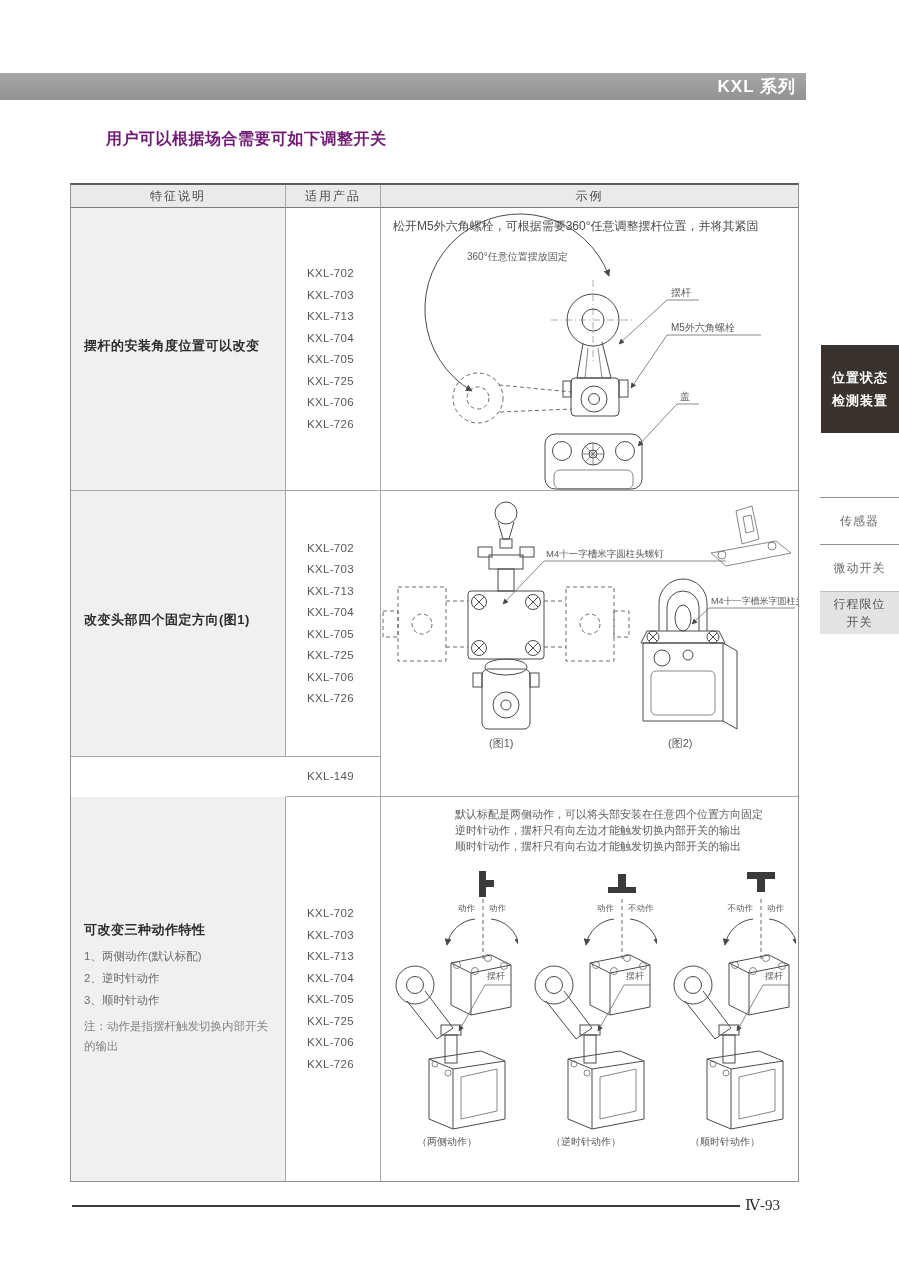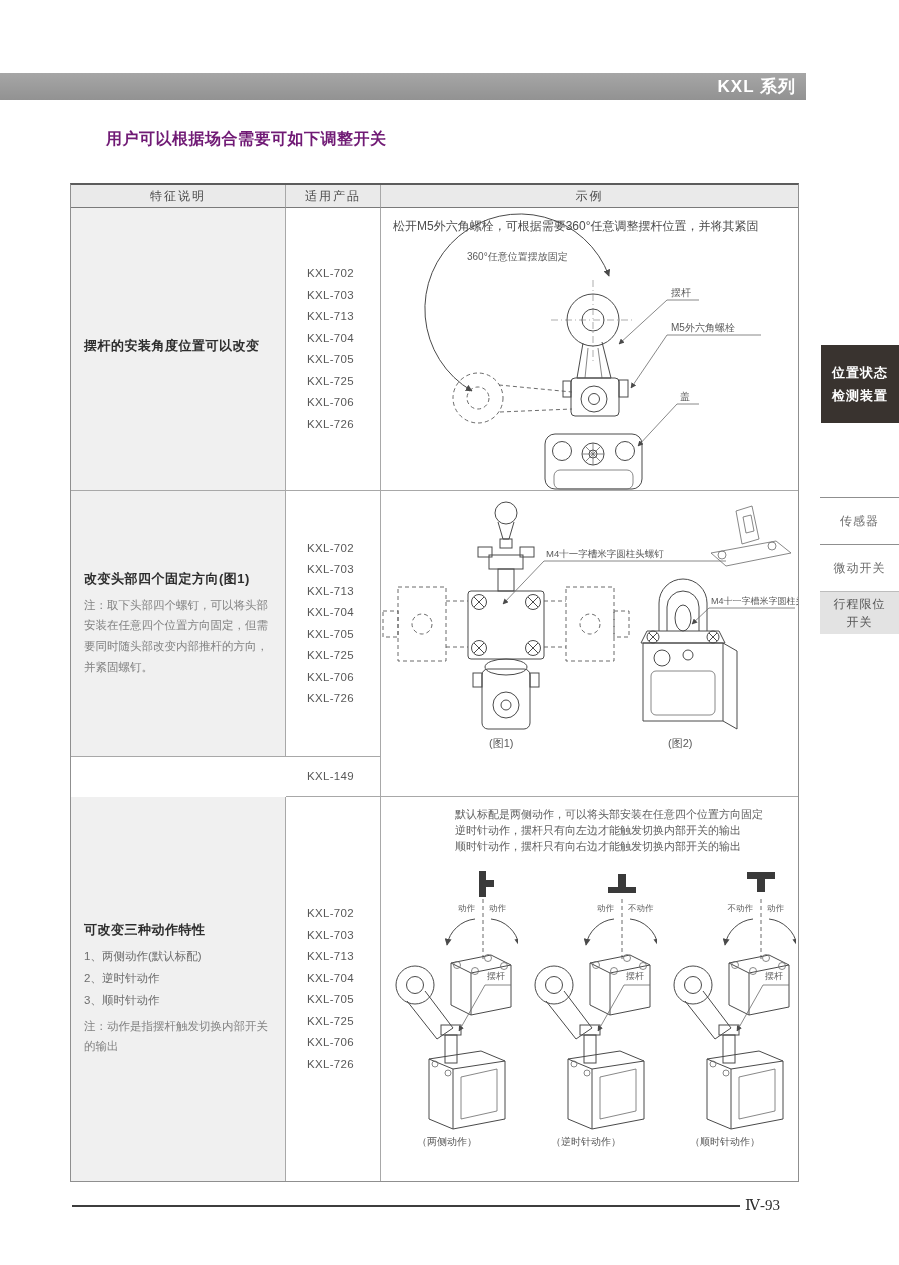--- a/index.html
+++ b/index.html
@@ -62,21 +62,21 @@
   
   .ex3-desc{position:absolute;left:74px;top:10px;font-size:11px;color:#606060;line-height:1.45;white-space:nowrap;}
   .diag{position:absolute;top:70px;width:133px;height:300px;}
   .d1{left:4px}.d2{left:143px}.d3{left:282px}
   .arcL{position:absolute;top:36px;left:0;width:90px;text-align:right;font-size:8.5px;color:#5c5c5c;}
   .arcR{position:absolute;top:36px;left:104px;font-size:8.5px;color:#5c5c5c;white-space:nowrap;}
   .lev-label{position:absolute;top:103px;left:102px;font-size:9px;color:#5c5c5c;}
   .diag-cap{position:absolute;top:268px;left:0;width:124px;text-align:center;font-size:10px;color:#565656;white-space:nowrap;}
   
   .side-active{
-    position:absolute;left:821px;top:345px;width:78px;height:78px;background:#39332f;
+    position:absolute;left:821px;top:345px;width:78px;height:88px;background:#39332f;
     color:#fff;font-size:13px;font-weight:bold;display:flex;flex-direction:column;
     justify-content:center;align-items:center;line-height:1.8;letter-spacing:1px;
   }
   .side-group{position:absolute;left:820px;top:485px;width:79px;margin-top:12px;}
   .side-item{
     border-top:1px solid #8f8f8f;height:46px;display:flex;align-items:center;justify-content:center;
     font-size:12px;color:#6b6b6b;letter-spacing:1px;
   }
   .side-hl{
     background:#e3e3e3;height:42px;display:flex;flex-direction:column;align-items:center;justify-content:center;
@@ -165,21 +165,20 @@
     </svg>
     <span class="ex-desc">松开M5外六角螺栓，可根据需要360°任意调整摆杆位置，并将其紧固</span>
     <span class="draw-label" style="left:86px;top:42px;">360°任意位置摆放固定</span>
     <span class="draw-label" style="left:290px;top:78px;">摆杆</span>
     <span class="draw-label" style="left:290px;top:113px;">M5外六角螺栓</span>
     <span class="draw-label" style="left:299px;top:182px;">盖</span>
   </div>
 
   <div class="cell feature r2c1">
     <div class="f-title">改变头部四个固定方向(图1)</div>
-    <div class="f-note">注：取下头部四个螺钉，可以将头部安装在任意四个位置方向固定，但需要同时随头部改变内部推杆的方向，并紧固螺钉。</div>
   </div>
   <div class="cell pcell r2c2">
     <span class="pcode">KXL-702</span>
     <span class="pcode">KXL-703</span>
     <span class="pcode">KXL-713</span>
     <span class="pcode">KXL-704</span>
     <span class="pcode">KXL-705</span>
     <span class="pcode">KXL-725</span>
     <span class="pcode">KXL-706</span>
     <span class="pcode">KXL-726</span>

